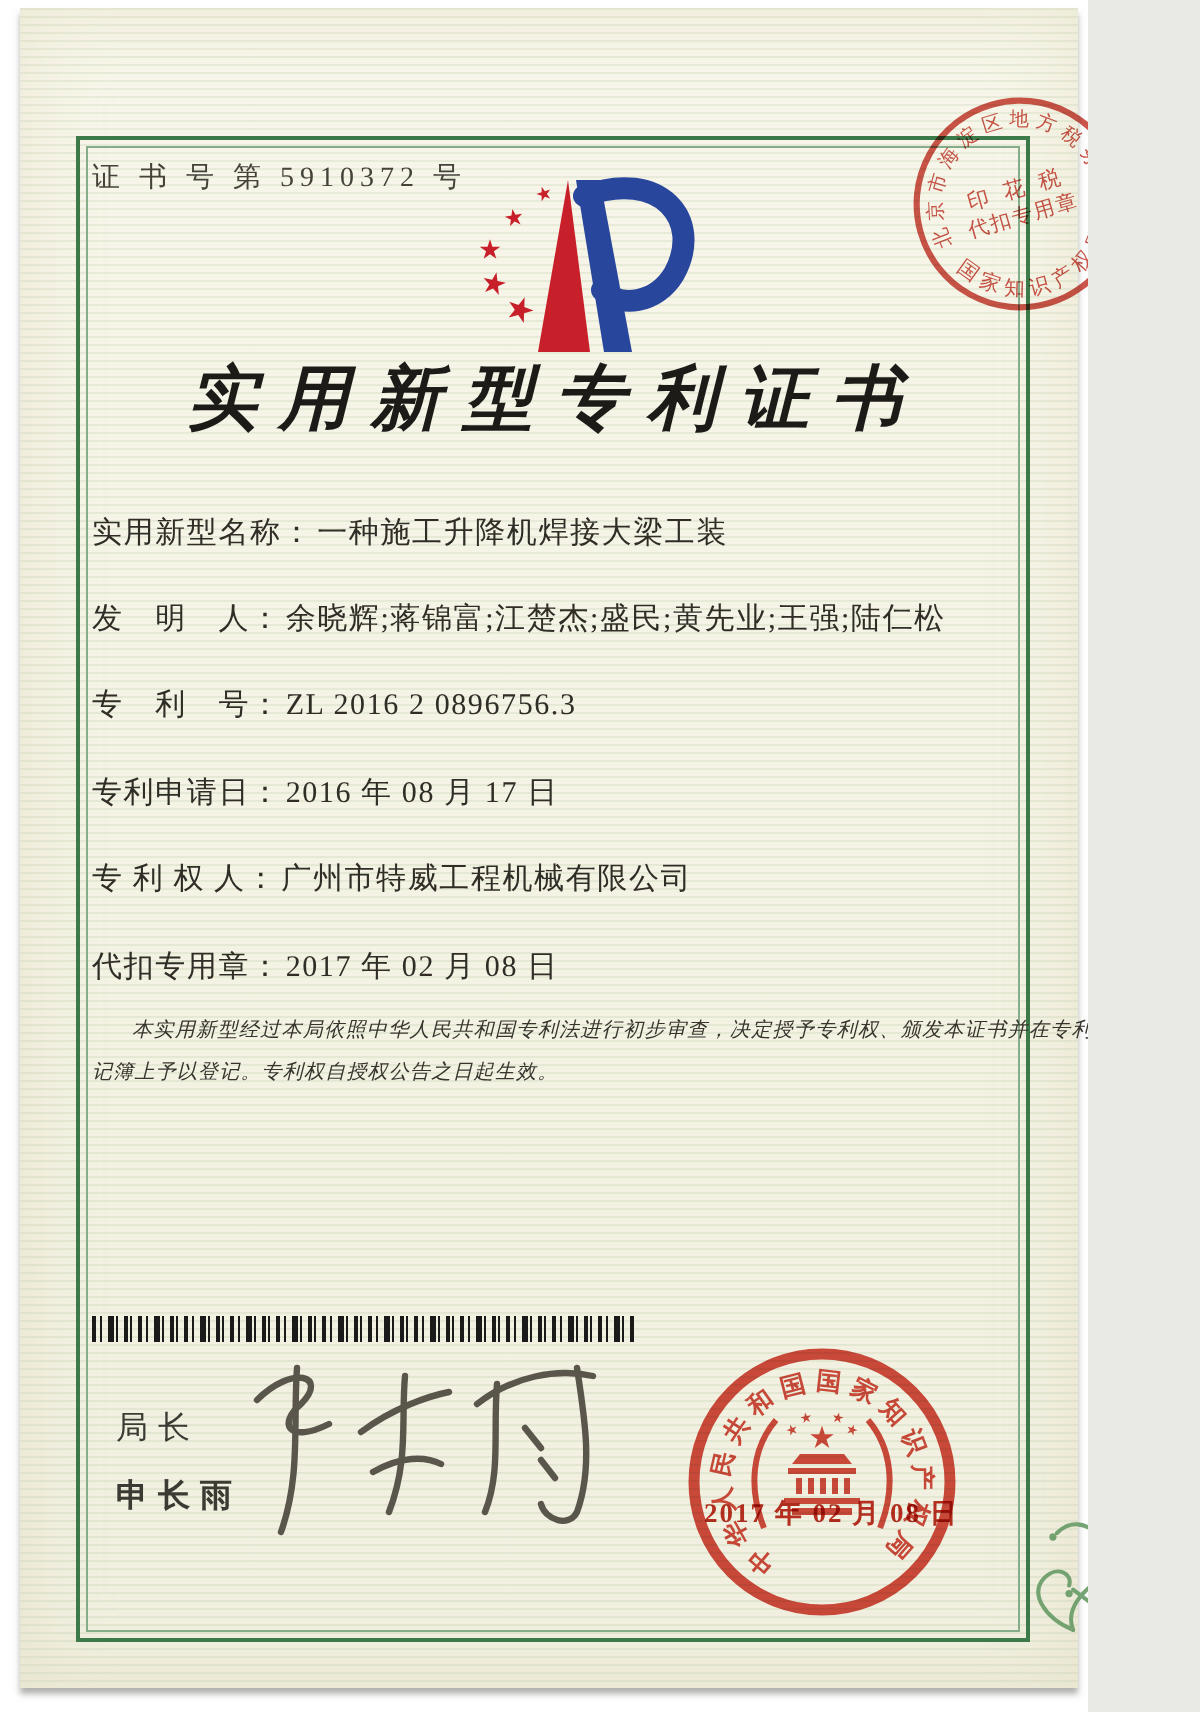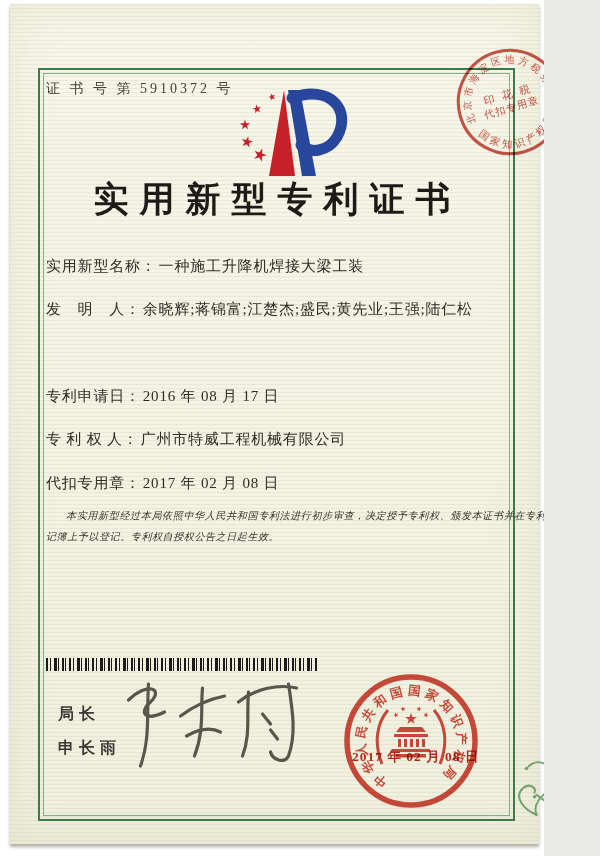--- a/index.html
+++ b/index.html
@@ -23,21 +23,21 @@
     position:absolute;left:3px;top:3px;right:3px;bottom:3px;
     border:1px solid #86ac8a;
   }
   .cert-number{
     position:absolute;left:46px;top:80px;
     font-size:14px;letter-spacing:3px;color:#45423a;
   }
   .big-title{
     position:absolute;left:0;top:176px;width:100%;
     text-align:center;font-size:35px;font-weight:bold;
-    letter-spacing:11px;color:#1c1b18;text-indent:11px;
+    letter-spacing:11px;color:#1c1b18;text-indent:11px;font-style:italic;
   }
   .field{
     position:absolute;left:46px;
     font-size:15px;color:#2f2d26;letter-spacing:.8px;white-space:nowrap;
   }
   .field .flabel{margin-right:2px;}
   .paras{
     position:absolute;left:46px;top:506px;width:511px;
     font-size:10px;line-height:20.5px;letter-spacing:.6px;
     color:#36342c;font-style:italic;text-align:justify;
@@ -46,21 +46,21 @@
   .barcode{
     position:absolute;left:46px;top:658px;width:272px;height:13px;
     background:repeating-linear-gradient(90deg,
       #1a1a1a 0 2px, rgba(0,0,0,0) 2px 4px,
       #1a1a1a 4px 5px, rgba(0,0,0,0) 5px 8px,
       #1a1a1a 8px 11px, rgba(0,0,0,0) 11px 12px,
       #1a1a1a 12px 13px, rgba(0,0,0,0) 13px 16px,
       #1a1a1a 16px 18px, rgba(0,0,0,0) 18px 19px,
       #1a1a1a 19px 20px, rgba(0,0,0,0) 20px 23px);
   }
-  .sig-title{position:absolute;left:58px;top:704px;font-size:16px;letter-spacing:5px;color:#3b3a33;font-weight:700;}
+  .sig-title{position:absolute;left:58px;top:704px;font-size:16px;letter-spacing:5px;color:#3b3a33;font-weight:400;}
   .sig-name{position:absolute;left:58px;top:738px;font-size:16px;letter-spacing:5px;color:#3b3a33;font-weight:600;}
   .signature-svg{position:absolute;left:118px;top:672px;}
   .logo-svg{position:absolute;left:232px;top:84px;}
   .stamp-svg{position:absolute;left:448px;top:40px;mix-blend-mode:multiply;opacity:.92;}
   .seal-svg{position:absolute;left:336px;top:666px;mix-blend-mode:multiply;opacity:.9;}
   .seal-date{
     position:absolute;left:352px;top:748px;z-index:6;
     font-size:13.5px;font-weight:600;letter-spacing:1px;color:#bf3123;
     mix-blend-mode:multiply;
   }
@@ -116,20 +116,23 @@
     </g>
   </svg>
 
   <div class="big-title">实用新型专利证书</div>
 
   <div class="field" style="top:257px">
     <span class="flabel">实用新型名称：</span><span>一种施工升降机焊接大梁工装</span>
   </div>
   <div class="field" style="top:300px">
     <span class="flabel">发　明　人：</span><span>余晓辉;蒋锦富;江楚杰;盛民;黄先业;王强;陆仁松</span>
+  </div>
+  <div class="field" style="top:343px">
+    <span class="flabel">专　利　号：</span><span>ZL 2016 2 0896756.3</span>
   </div>
   <div class="field" style="top:387px">
     <span class="flabel">专利申请日：</span><span>2016 年 08 月 17 日</span>
   </div>
   <div class="field" style="top:430px">
     <span class="flabel">专 利 权 人：</span><span>广州市特威工程机械有限公司</span>
   </div>
   <div class="field" style="top:474px">
     <span class="flabel">代扣专用章：</span><span>2017 年 02 月 08 日</span>
   </div>

